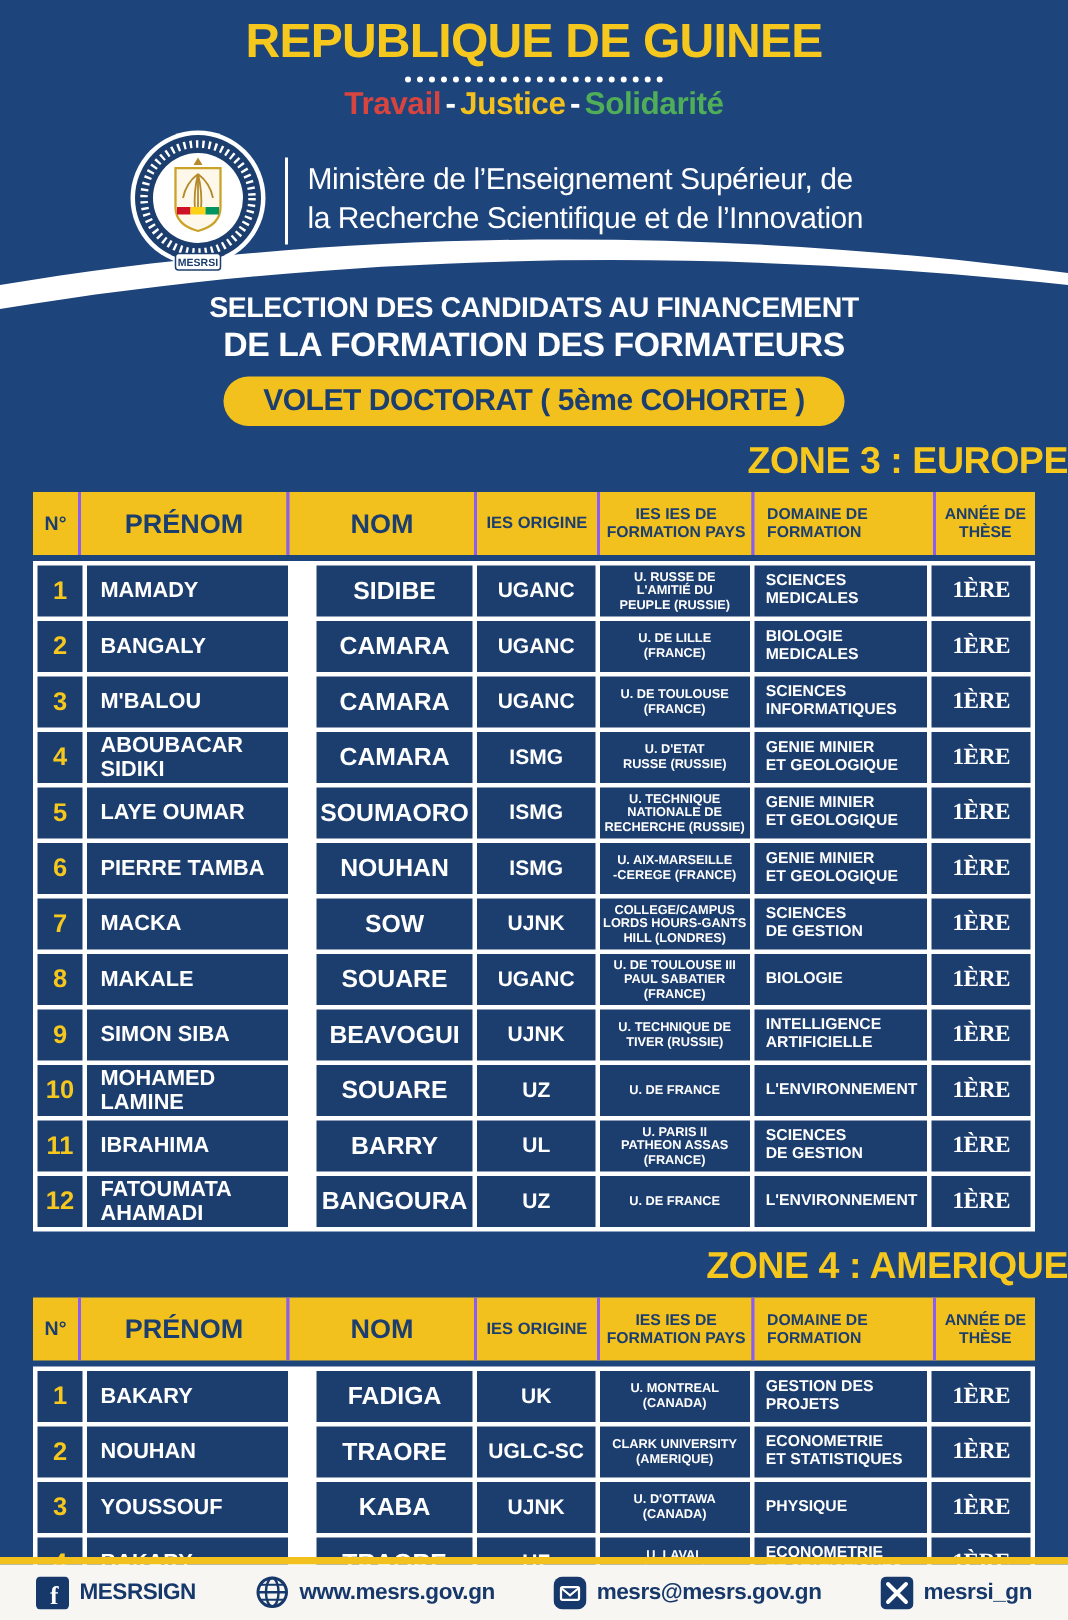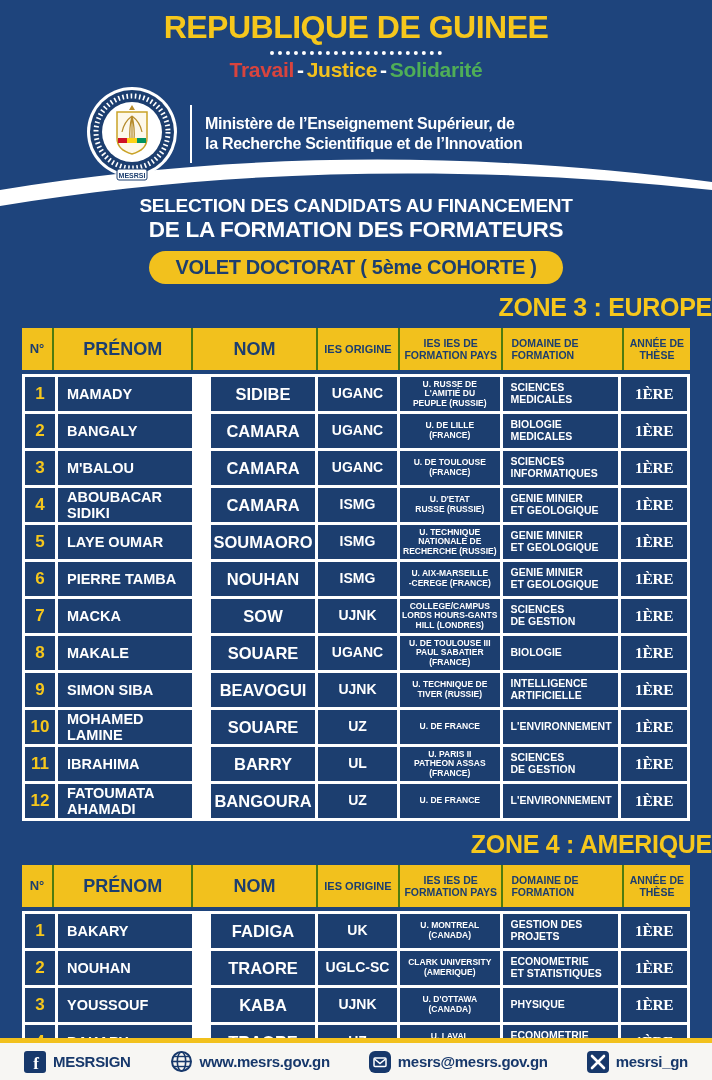--- a/index.html
+++ b/index.html
@@ -10,38 +10,38 @@
   }
   
   .country{margin:0;padding-top:9px;text-align:center;color:#f6c71c;
     font-size:32px;font-weight:800;letter-spacing:-.5px;}
   .dots{width:172px;margin:5px auto 3px;border-top:4px dotted #ffffff;}
   .motto{text-align:center;font-size:21px;font-weight:700;letter-spacing:-.3px;}
   .motto .sep{color:#ffffff;font-weight:800;padding:0 3px;}
   .m-red{color:#d8443e;}.m-yel{color:#f2c11d;}.m-grn{color:#4fae57;}
   .brand{display:flex;align-items:center;margin:4px 0 0 84px;position:relative;z-index:2;}
   .brand-divider{width:2px;height:58px;background:#ffffff;margin:0 13px 0 10px;}
-  .ministry{color:#ffffff;font-weight:700;font-size:16px;line-height:1.28;letter-spacing:-.3px;}
+  .ministry{color:#ffffff;font-weight:400;font-size:20px;line-height:1.28;letter-spacing:-.3px;}
   .swoosh{position:absolute;top:146px;left:0;width:712px;height:78px;z-index:1;}
   
   .sel1{margin-top:13px;text-align:center;color:#ffffff;font-weight:800;
     font-size:19px;letter-spacing:-.3px;position:relative;z-index:2;}
   .sel2{text-align:center;color:#ffffff;font-weight:800;font-size:22.5px;letter-spacing:-.3px;}
   .pill-wrap{text-align:center;margin-top:8px;}
   .pill{display:inline-block;background:#f2c11d;color:#1c3e6f;font-weight:800;
     font-size:20px;padding:5px 26px;border-radius:24px;letter-spacing:-.3px;}
   .zone-title{text-align:right;color:#f6c71c;font-weight:800;font-size:25px;
     margin-top:9px;letter-spacing:-.3px;}
   
   .ztable{margin:6px 22px 0;}
   .tgrid{display:grid;grid-template-columns:30px 1.39fr 1.24fr .82fr 1.03fr 1.20fr .68fr;}
   .thead{min-height:42px;}
   .hcell{background:#f2c11d;color:#1c3e6f;font-weight:800;display:flex;
     align-items:center;justify-content:center;text-align:center;
-    white-space:pre-line;border-left:2px solid #4d7c0f;line-height:1.15;}
+    white-space:pre-line;border-left:2px solid #8b5cf6;line-height:1.15;}
   .hcell:first-child{border-left:none;}
   .h0{font-size:13px;}
   .h1,.h2{font-size:18px;}
   .h3{font-size:11px;}
   .h4,.h6{font-size:10.5px;}
   .h5{font-size:10.5px;justify-content:flex-start;text-align:left;padding-left:8px;}
   .tbody{margin-top:4px;background:#ffffff;padding:3px;gap:3px;
     grid-auto-rows:minmax(34px,auto);}
   .tcell{background:#1c3e6f;color:#ffffff;font-weight:800;display:flex;
     align-items:center;justify-content:center;text-align:center;

